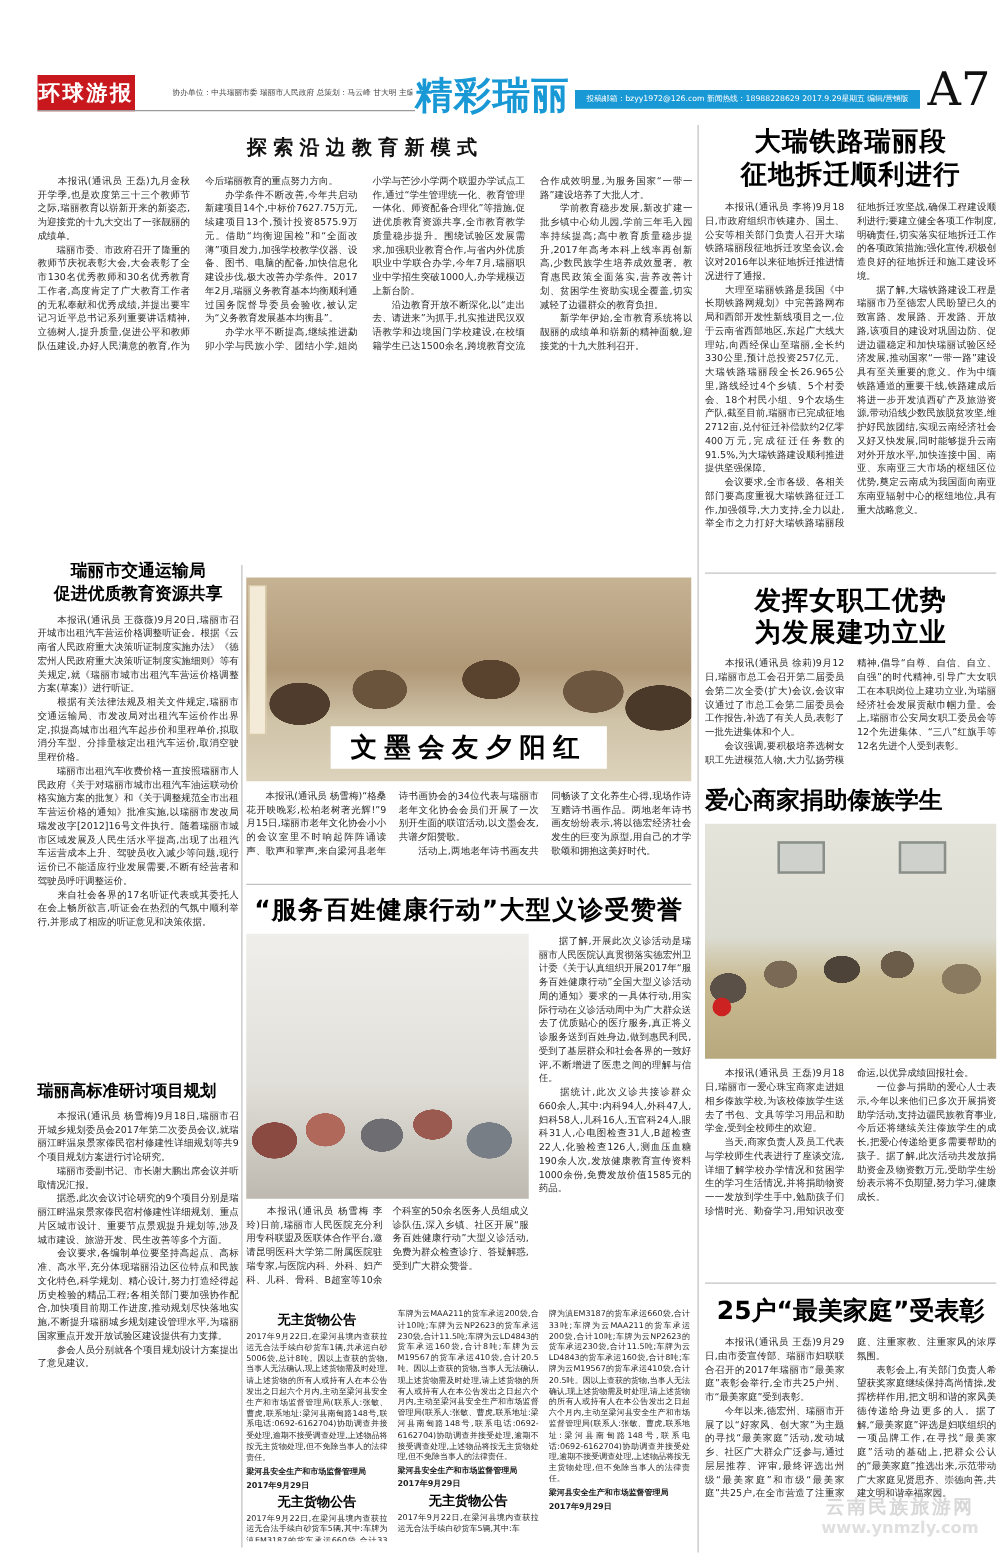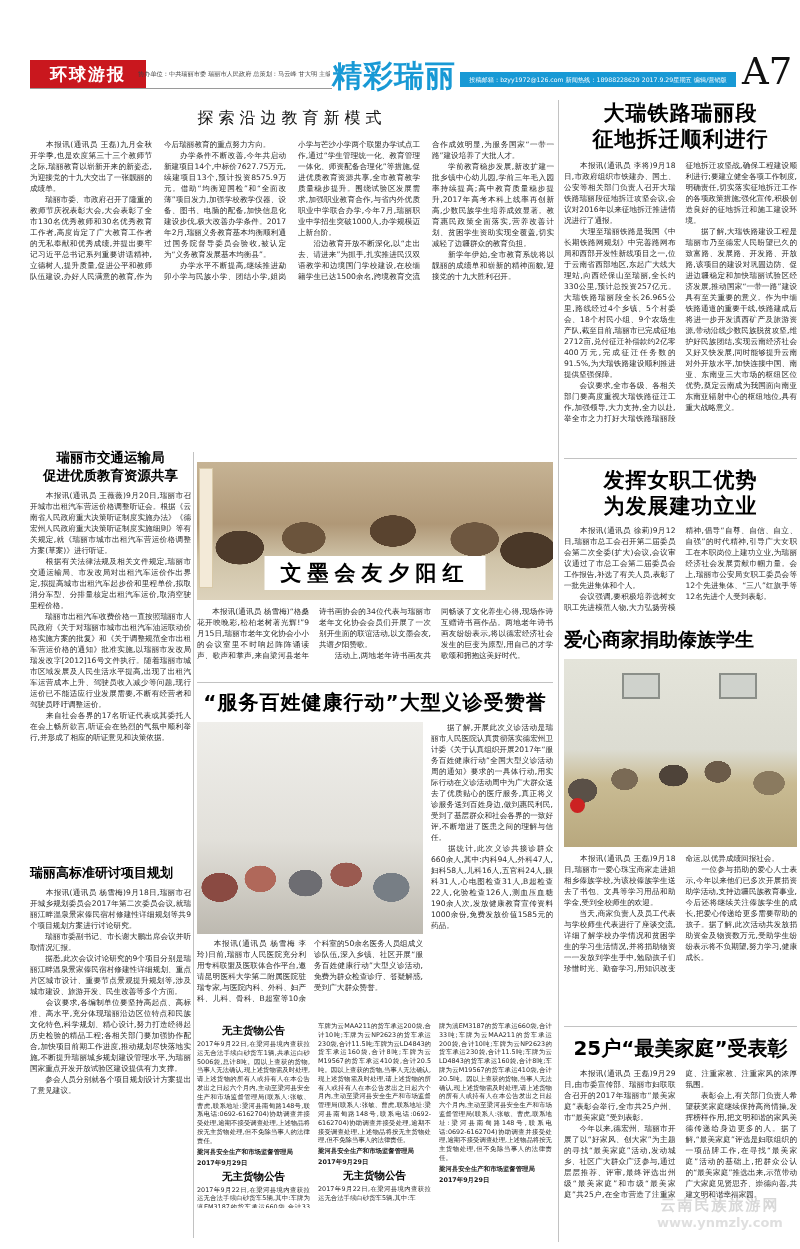--- a/index.html
+++ b/index.html
@@ -1,50 +1,50 @@
 <!DOCTYPE html>
 <html><head>
 <meta charset="utf-8">
 <style>
   html,body{margin:0;padding:0;background:#fff;}
   .page{position:relative;width:800px;height:1249px;background:#fff;overflow:hidden;
         font-family:"DejaVu Sans",sans-serif;color:#222;}
   
   .masthead{position:absolute;left:30px;top:60px;background:#c9171e;color:#fff;
-            font-size:17px;font-weight:bold;letter-spacing:2px;padding:3px 20px;}
+            font-size:17px;font-weight:bold;letter-spacing:2px;padding:3px 1px;}
   .masthead-info{position:absolute;left:138px;top:70px;width:192px;font-size:6.2px;
                  color:#444;white-space:nowrap;overflow:hidden;}
   .header-rule-left{position:absolute;left:30px;top:88px;width:302px;height:1px;background:#9a9a9a;}
   .section-title{position:absolute;left:330px;top:56px;width:128px;text-align:center;
                  font-size:30px;font-weight:900;color:#1899d5;letter-spacing:1px;}
   .header-bar{position:absolute;left:460px;top:72px;width:276px;height:15px;background:#1899d5;
               color:#fff;font-size:6.2px;line-height:15px;text-align:center;white-space:nowrap;overflow:hidden;}
   .page-number{position:absolute;left:742px;top:50px;font-family:"DejaVu Serif",serif;
                font-size:37px;color:#111;}
   
   .body-text{font-size:7.6px;line-height:11px;text-align:justify;color:#2a2a2a;white-space:pre-line;}
   .vrule{position:absolute;width:1px;background:#c2c2c2;}
   .hrule{height:1px;background:#c2c2c2;}
   
   .lead{position:absolute;left:30px;top:108px;width:524px;}
-  .lead-kicker{text-align:center;font-size:16px;font-weight:normal;letter-spacing:5px;color:#111;}
+  .lead-kicker{text-align:center;font-size:16px;font-weight:bold;letter-spacing:5px;color:#111;}
   .lead-headline{text-align:center;font-size:38px;line-height:42px;font-weight:900;
                  letter-spacing:2px;color:#000;margin-top:2px;}
   .lead-body{margin-top:10px;height:262px;columns:4;column-gap:12px;overflow:hidden;}
   
   .taxi{position:absolute;left:30px;top:448px;width:161px;}
   .sub-headline{text-align:center;font-size:13.5px;line-height:18px;font-weight:bold;color:#000;}
   .taxi-body{margin-top:6px;height:352px;overflow:hidden;}
   .planning{position:absolute;left:30px;top:864px;width:161px;}
   .planning-headline{font-size:13px;font-weight:bold;color:#000;}
   .planning-body{margin-top:5px;height:350px;overflow:hidden;}
   
   .middle{position:absolute;left:197px;top:462px;width:356px;}
   .photo{position:relative;overflow:hidden;}
-  .photo1{height:138px;background:
+  .photo1{height:163px;background:
     radial-gradient(ellipse 40px 28px at 12% 62%, #4f3c2c 0 60%, transparent 61%),
     radial-gradient(ellipse 36px 26px at 30% 55%, #6b543c 0 60%, transparent 61%),
     radial-gradient(ellipse 38px 26px at 55% 50%, #59432f 0 60%, transparent 61%),
     radial-gradient(ellipse 40px 28px at 78% 56%, #6e5740 0 60%, transparent 61%),
     radial-gradient(ellipse 46px 30px at 93% 64%, #4a3828 0 60%, transparent 61%),
     linear-gradient(180deg,#c6b394 0%,#b09877 45%,#cfc3a8 70%,#ddd3bc 100%);}
   .scroll{position:absolute;left:2px;top:6px;width:12px;height:118px;background:#f3ead8;
           border:1px solid #d8c9a8;}
   .photo1-title{position:absolute;bottom:10px;left:50%;transform:translateX(-50%);
                 background:#fff;padding:3px 16px;font-size:21px;font-weight:900;

